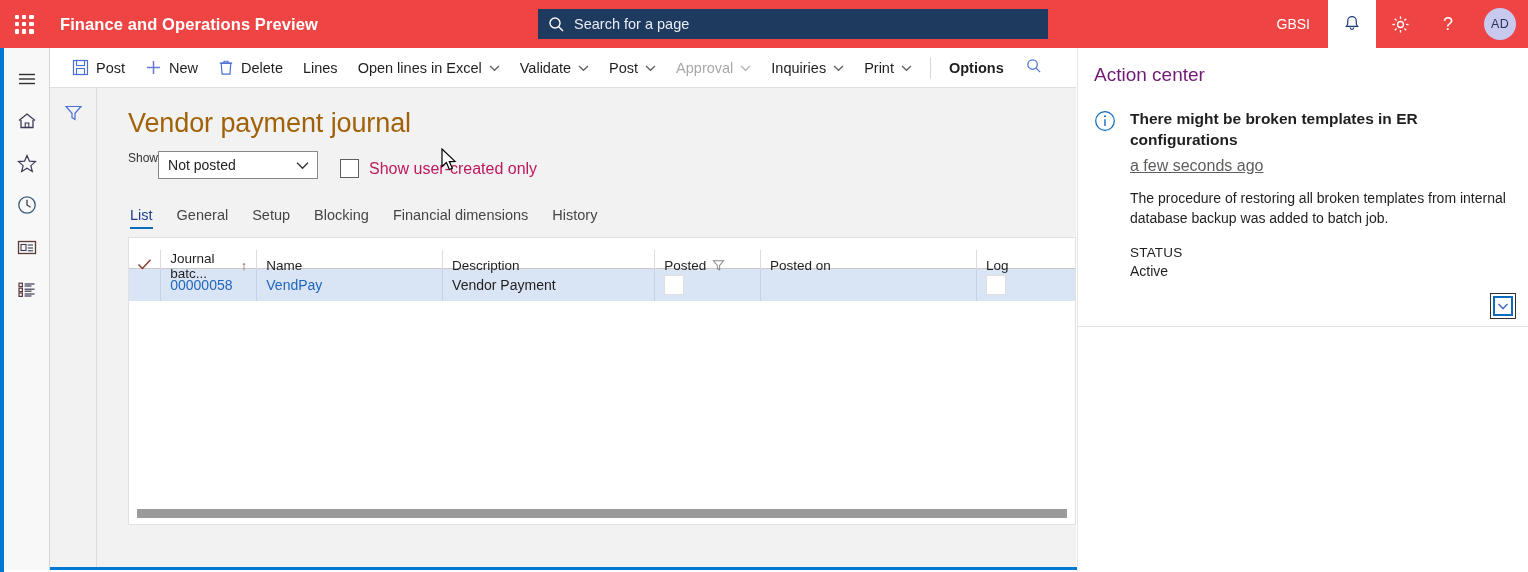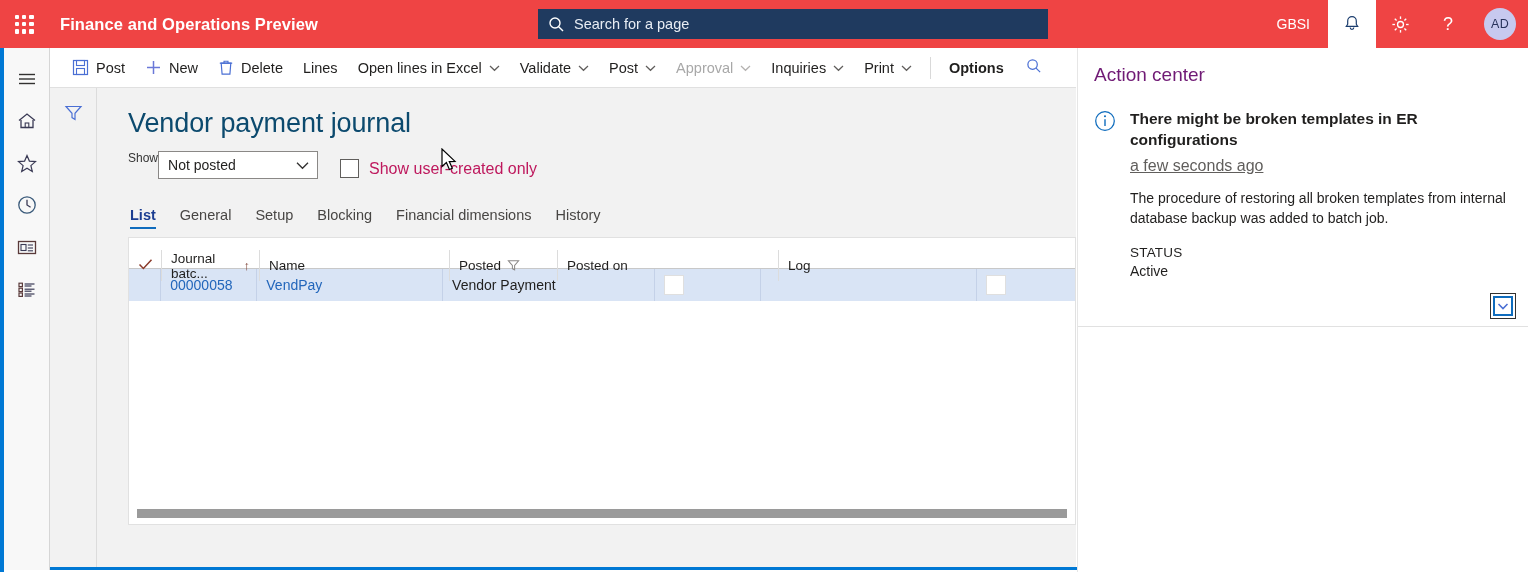--- a/index.html
+++ b/index.html
@@ -98,42 +98,42 @@
     background: #f2f2f2; border-right: 1px solid #dcdcdc;
     display: flex; justify-content: center; padding-top: 12px;
   }
   .filter-btn { width: 28px; height: 26px; display:flex; align-items:center; justify-content:center; cursor:pointer;}
 
   .content {
     position: absolute; left: 47px; top: 40px; width: 979px; height: 482px;
     background: #f2f2f2; padding-left: 31px;
   }
   .page-title {
-    font-size: 27px; color: #0c4a6e; font-weight: normal;
+    font-size: 27px; color: #a16207; font-weight: normal;
     padding-top: 20px; letter-spacing: -.1px;
   }
   .show-row { display: flex; align-items: flex-end; margin-top: 12px; }
   .show-field { display: flex; flex-direction: row; }
   .show-label { font-size: 12px; color: #333; margin-bottom: 3px; }
   .show-select {
     width: 160px; height: 28px; border: 1px solid #8a8886; background: #ffffff;
     display: flex; align-items: center; justify-content: space-between;
     padding: 0 8px 0 9px; font-size: 14px; color: #201f1e; cursor: pointer;
   }
   .chk-wrap { display:flex; align-items:center; margin-left: 22px; margin-bottom: 1px; cursor:pointer;}
   .chk-box { width: 19px; height: 19px; border: 1px solid #605e5c; background:#fff; }
   .chk-lbl { font-size: 16px; color: #be185d; margin-left: 10px; }
 
   .tabs { display: flex; align-items: flex-end; margin-top: 20px; height: 30px; }
   .tab {
     font-size: 14.5px; color: #484644; padding: 0 12px 6px 12px; cursor: pointer;
     position: relative; white-space: nowrap;
   }
   .tab:first-child { padding-left: 2px; }
-  .tab.active { color: #1b3d91; font-weight: bold; }
+  .tab.active { color: #1b3d91; font-weight: normal; }
   .tab.active::after {
     content: ""; position: absolute; left: 2px; right: 12px; bottom: 0; height: 2px; background: #0f6cbd;
   }
 
   
   .grid-wrap {
     margin-top: 8px; width: 948px; height: 288px; background: #ffffff;
     border: 1px solid #e1e1e1; position: relative; overflow: hidden;
   }
   .grid-head { display: flex; height: 31px; background: #ffffff; border-bottom: 1px solid #c8c8c8; }
@@ -471,20 +471,23 @@
                 </svg>
             </span>
           </div>
           <div class="gh" style="width:98px">
             <span>Journal batc...</span>
             <span class="sort">↑</span>
           </div>
           <div class="gh" style="width:190px">
             <span>Name</span>
           </div>
+          <div class="gh" style="width:217px">
+            <span>Description</span>
+          </div>
           <div class="gh" style="width:108px">
             <span>Posted</span>
             <span class="funnel">
               <svg width="13" height="13" viewBox="0 0 14 14">
                   <polygon points="1.5,2 12.5,2 8.2,7 8.2,11.8 5.8,10.4 5.8,7" fill="none" stroke="#8a8886" stroke-width="1.1"></polygon>
                 </svg>
             </span>
           </div>
           <div class="gh" style="width:221px">
             <span>Posted on</span>

